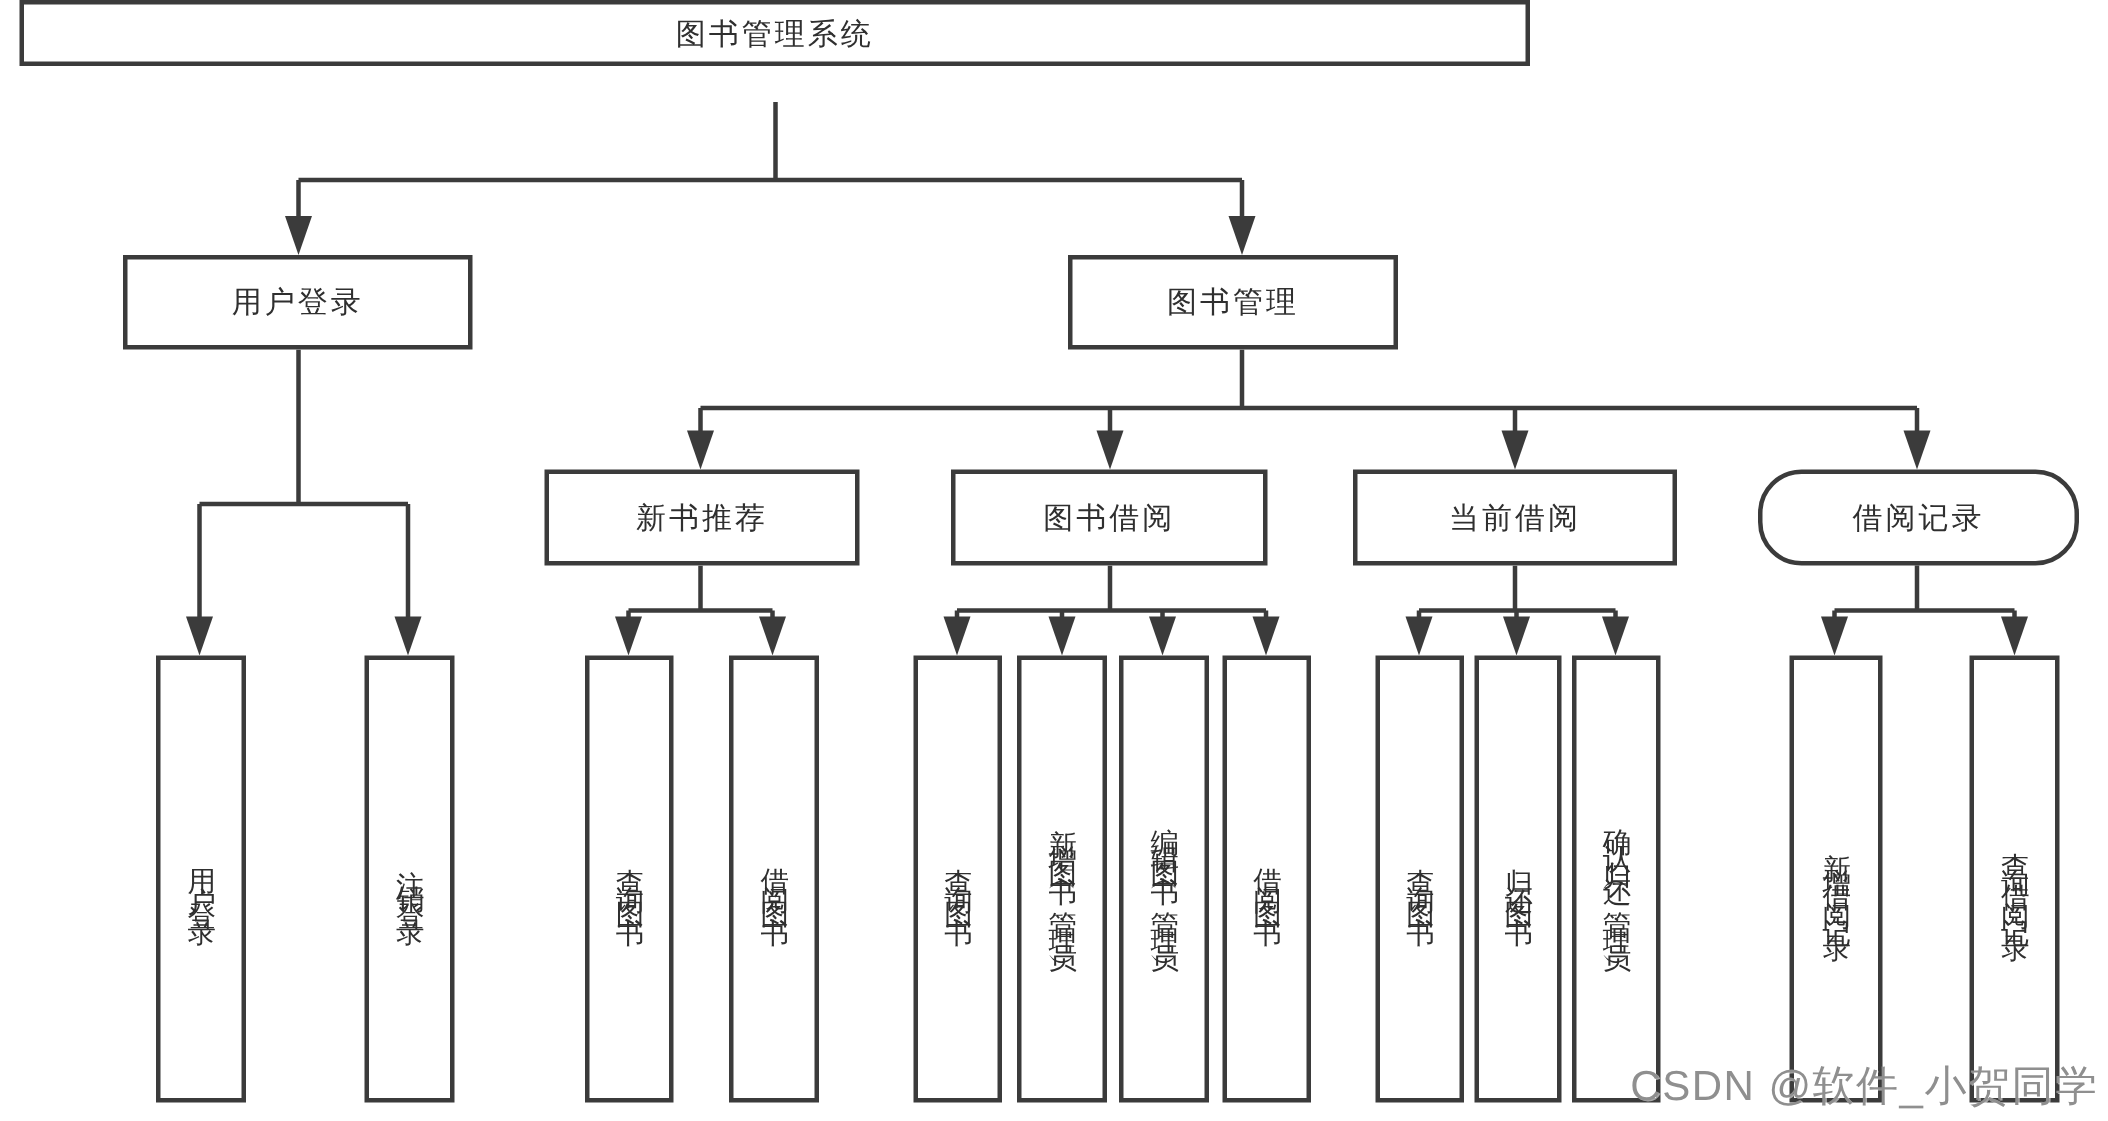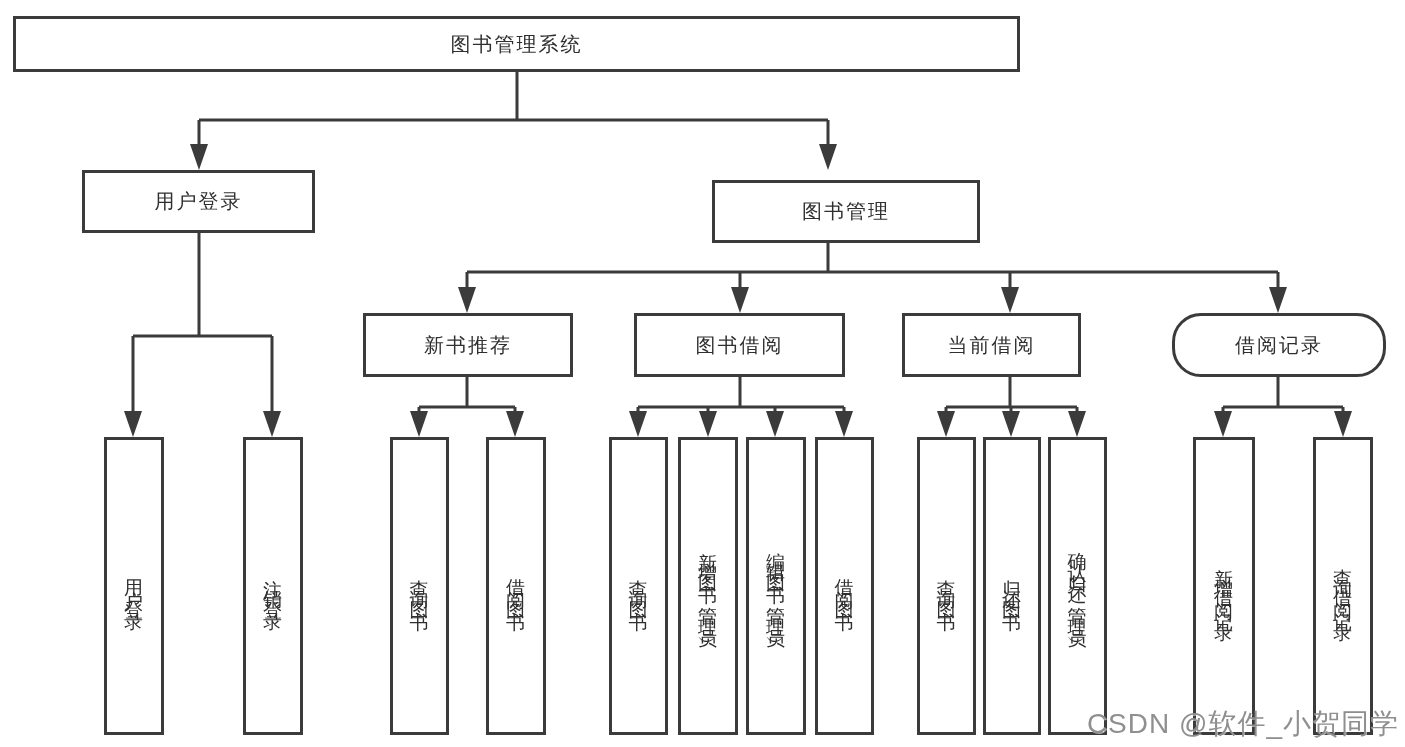--- a/index.html
+++ b/index.html
@@ -63,38 +63,38 @@
       <path d="M766,411 L784,411 L775,437 Z"></path>
       <path d="M835,411 L853,411 L844,437 Z"></path>
       <path d="M937,411 L955,411 L946,437 Z"></path>
       <path d="M1002,411 L1020,411 L1011,437 Z"></path>
       <path d="M1068,411 L1086,411 L1077,437 Z"></path>
       <path d="M1214,411 L1232,411 L1223,437 Z"></path>
       <path d="M1334,411 L1352,411 L1343,437 Z"></path>
     </g>
   </svg>
 
-  <div class="node hbox" style="left:13px;top:16px;width:1007px;height:56px;">
+  <div class="node hbox" style="left:13px;top:0;width:1007px;height:44px;">
     <span class="lbl">图书管理系统</span>
   </div>
 
   <div class="node hbox" style="left:82px;top:170px;width:233px;height:63px;">
     <span class="lbl">用户登录</span>
   </div>
-  <div class="node hbox" style="left:712px;top:180px;width:268px;height:63px;">
+  <div class="node hbox" style="left:712px;top:170px;width:220px;height:63px;">
     <span class="lbl">图书管理</span>
   </div>
 
   <div class="node hbox" style="left:634px;top:313px;width:211px;height:64px;">
     <span class="lbl">图书借阅</span>
   </div>
   <div class="node hbox" style="left:363px;top:313px;width:210px;height:64px;">
     <span class="lbl">新书推荐</span>
   </div>
-  <div class="node hbox" style="left:902px;top:313px;width:179px;height:64px;">
+  <div class="node hbox" style="left:902px;top:313px;width:216px;height:64px;">
     <span class="lbl">当前借阅</span>
   </div>
   <div class="node hbox" style="left:1172px;top:313px;width:214px;height:64px;border-radius:29px;">
     <span class="lbl">借阅记录</span>
   </div>
 
   <div class="node vbox" style="left:104px;width:60px;">
     <span class="lbl">用户登录</span>
   </div>
   <div class="node vbox" style="left:243px;width:60px;">

